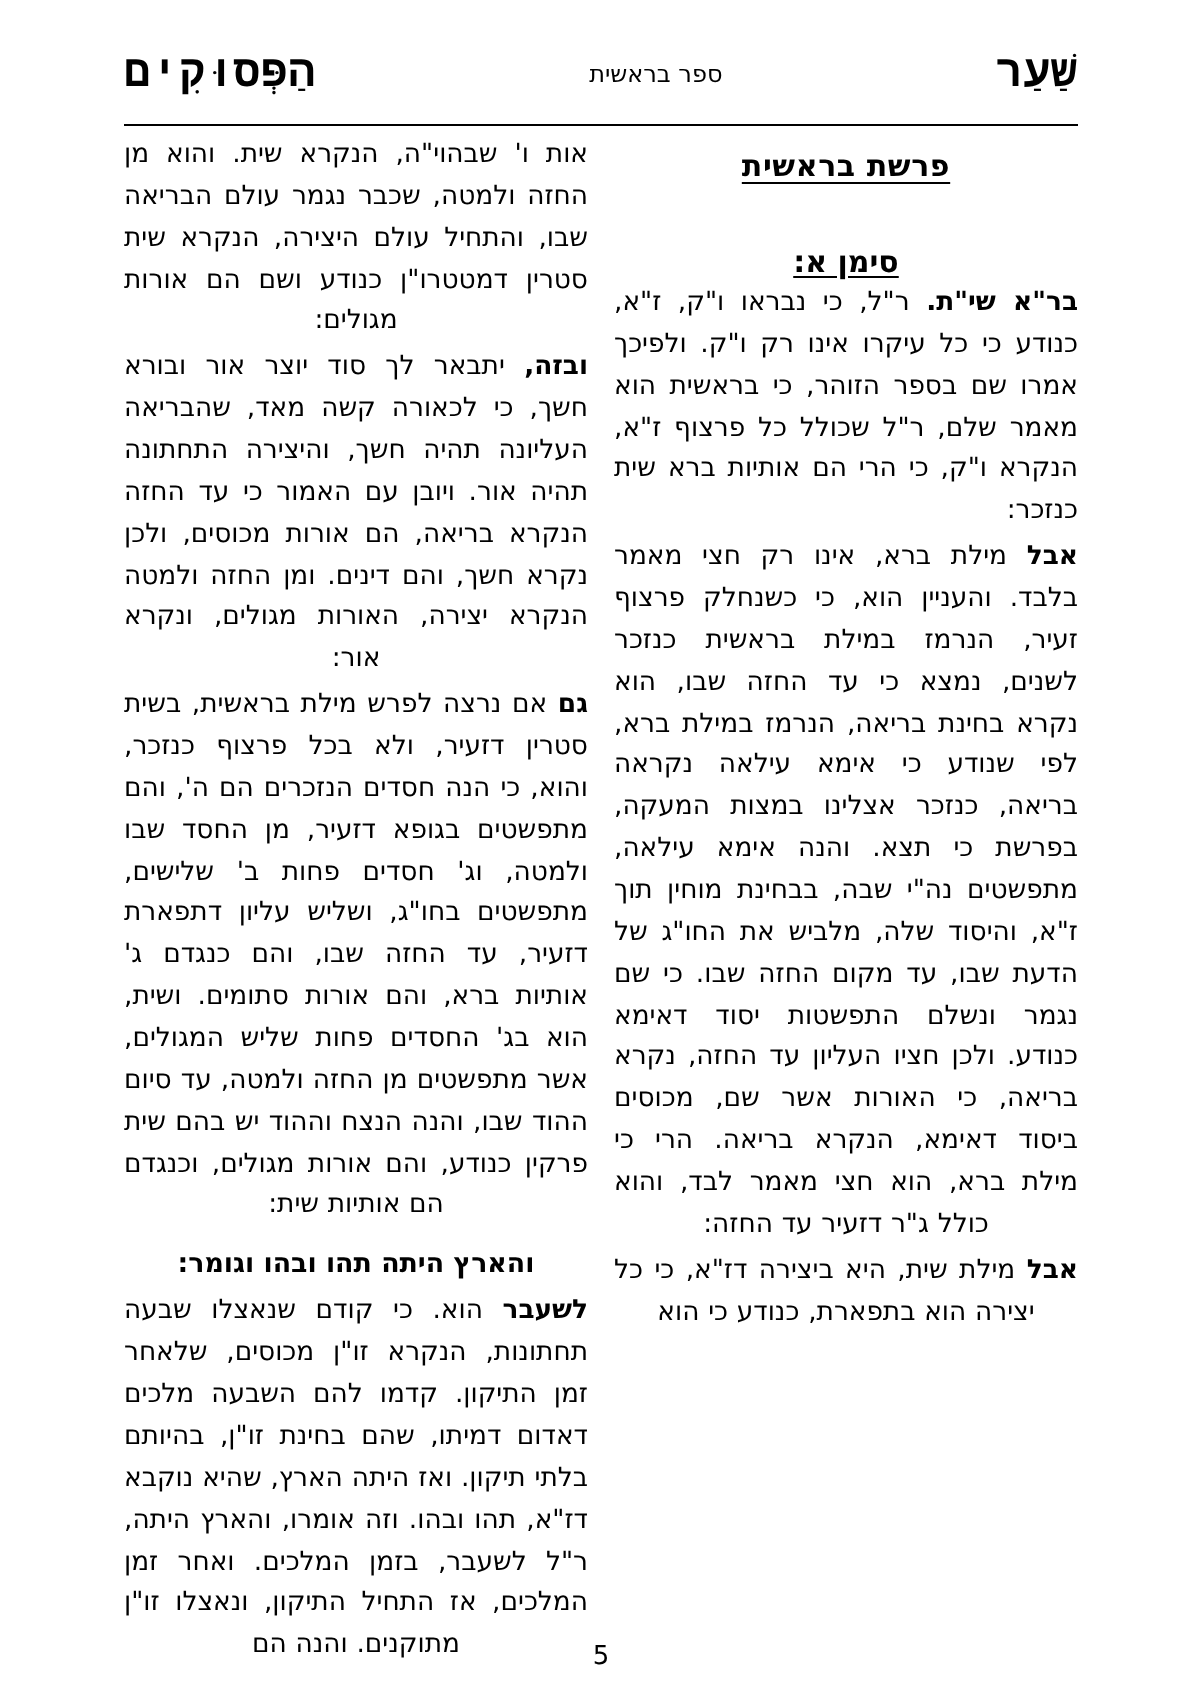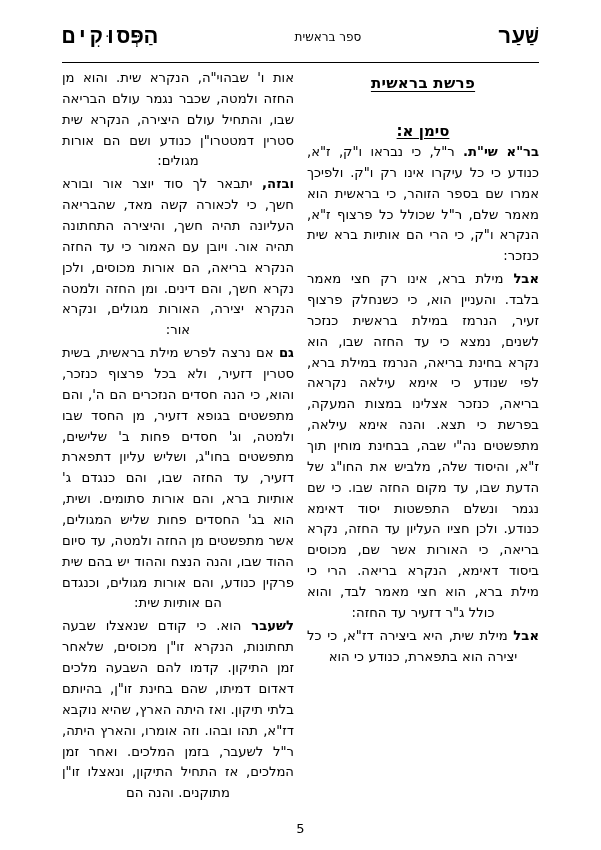--- a/index.html
+++ b/index.html
@@ -161,20 +161,21 @@
     </div>
 
     <div class="col">
 
       <p><span>אות ו' שבהוי"ה, הנקרא שית. והוא מן החזה ולמטה, שכבר נגמר עולם הבריאה שבו, והתחיל עולם היצירה, הנקרא שית סטרין דמטטרו"ן כנודע ושם הם אורות מגולים:</span></p>
 
       <p><b>ובזה,</b> <span>יתבאר לך סוד יוצר אור ובורא חשך, כי לכאורה קשה מאד, שהבריאה העליונה תהיה חשך, והיצירה התחתונה תהיה אור. ויובן עם האמור כי עד החזה הנקרא בריאה, הם אורות מכוסים, ולכן נקרא חשך, והם דינים. ומן החזה ולמטה הנקרא יצירה, האורות מגולים, ונקרא אור:</span></p>
 
       <p><b>גם</b> <span>אם נרצה לפרש מילת בראשית, בשית סטרין דזעיר, ולא בכל פרצוף כנזכר, והוא, כי הנה חסדים הנזכרים הם ה', והם מתפשטים בגופא דזעיר, מן החסד שבו ולמטה, וג' חסדים פחות ב' שלישים, מתפשטים בחו"ג, ושליש עליון דתפארת דזעיר, עד החזה שבו, והם כנגדם ג' אותיות ברא, והם אורות סתומים. ושית, הוא בג' החסדים פחות שליש המגולים, אשר מתפשטים מן החזה ולמטה, עד סיום ההוד שבו, והנה הנצח וההוד יש בהם שית פרקין כנודע, והם אורות מגולים, וכנגדם הם אותיות שית:</span></p>
 
+      <div class="verse" style="margin-top:9px;">והארץ היתה תהו ובהו וגומר:</div>
 
       <p><b>לשעבר</b> <span>הוא. כי קודם שנאצלו שבעה תחתונות, הנקרא זו"ן מכוסים, שלאחר זמן התיקון. קדמו להם השבעה מלכים דאדום דמיתו, שהם בחינת זו"ן, בהיותם בלתי תיקון. ואז היתה הארץ, שהיא נוקבא דז"א, תהו ובהו. וזה אומרו, והארץ היתה, ר"ל לשעבר, בזמן המלכים. ואחר זמן המלכים, אז התחיל התיקון, ונאצלו זו"ן מתוקנים. והנה הם</span></p>
 
     </div>
 
   </div>
 
   <div class="folio">5</div>
 
 </div>

